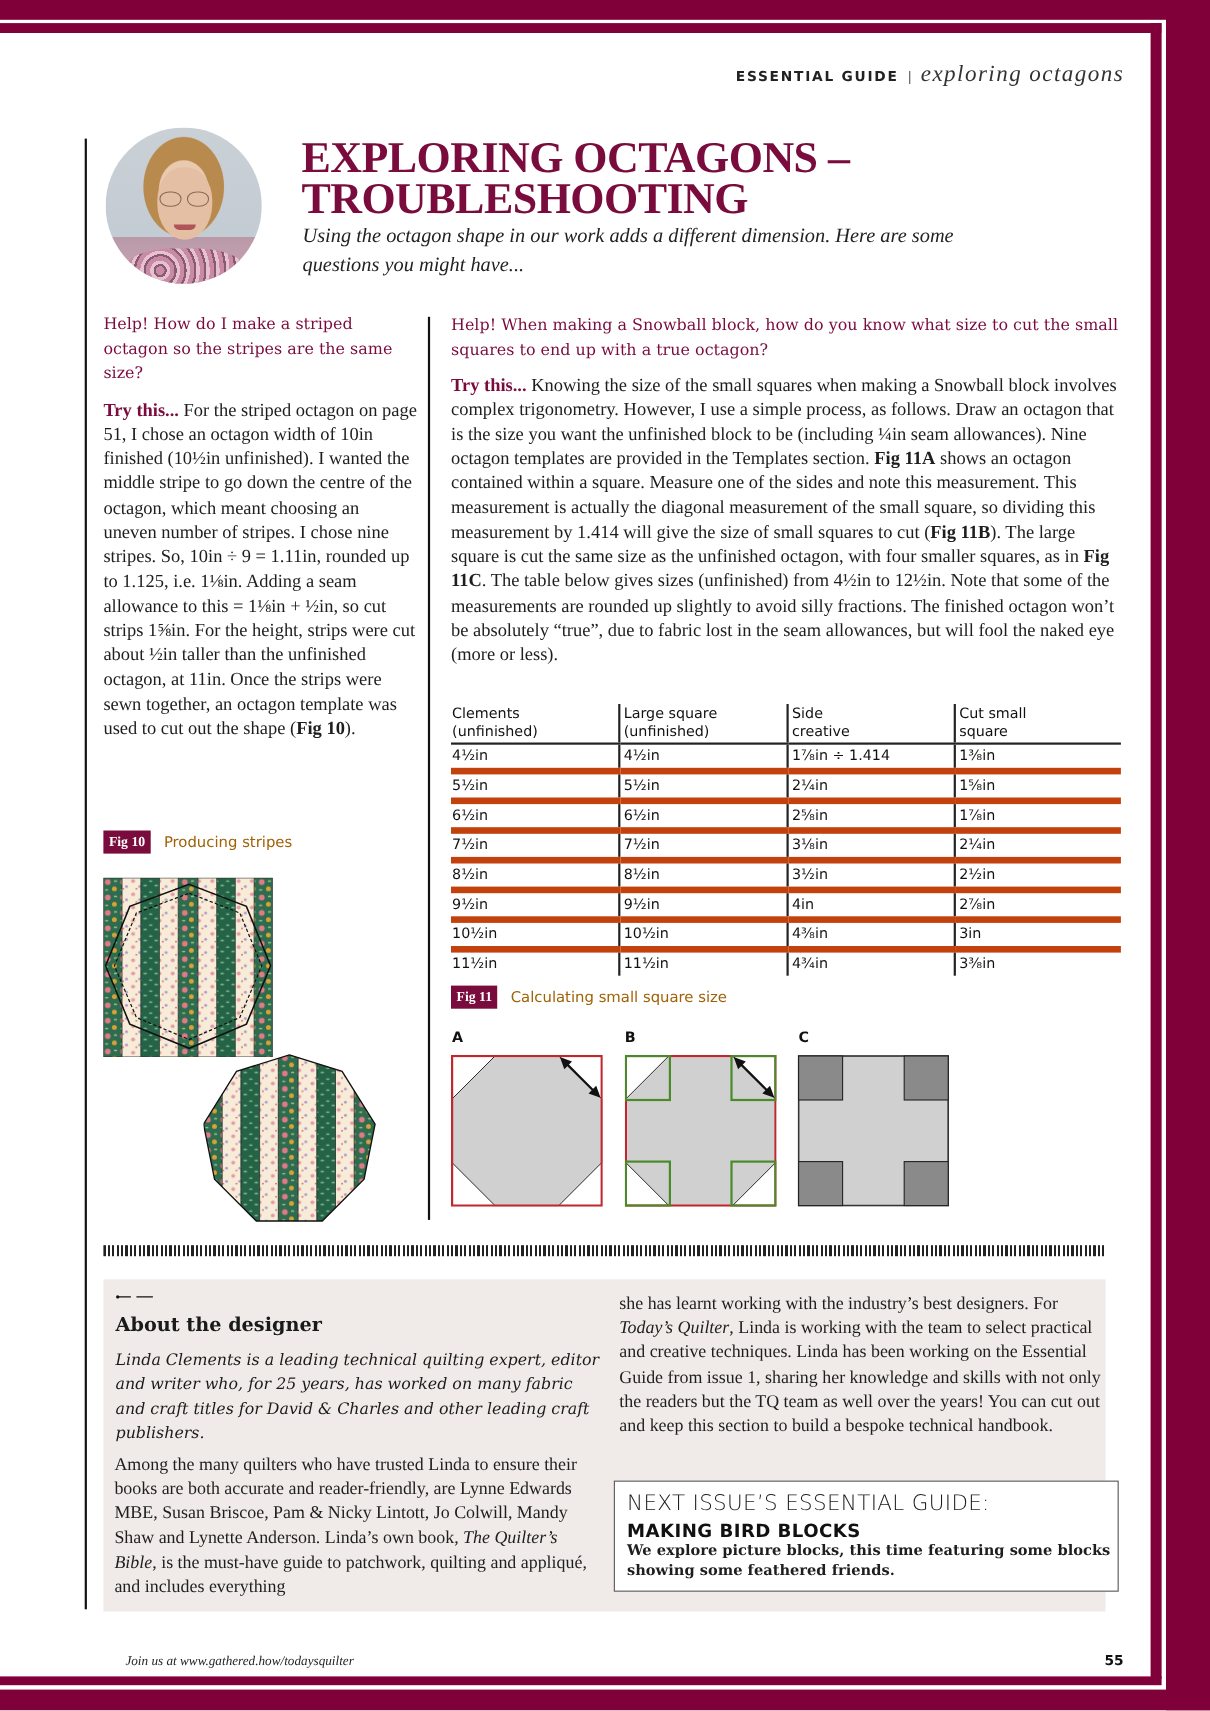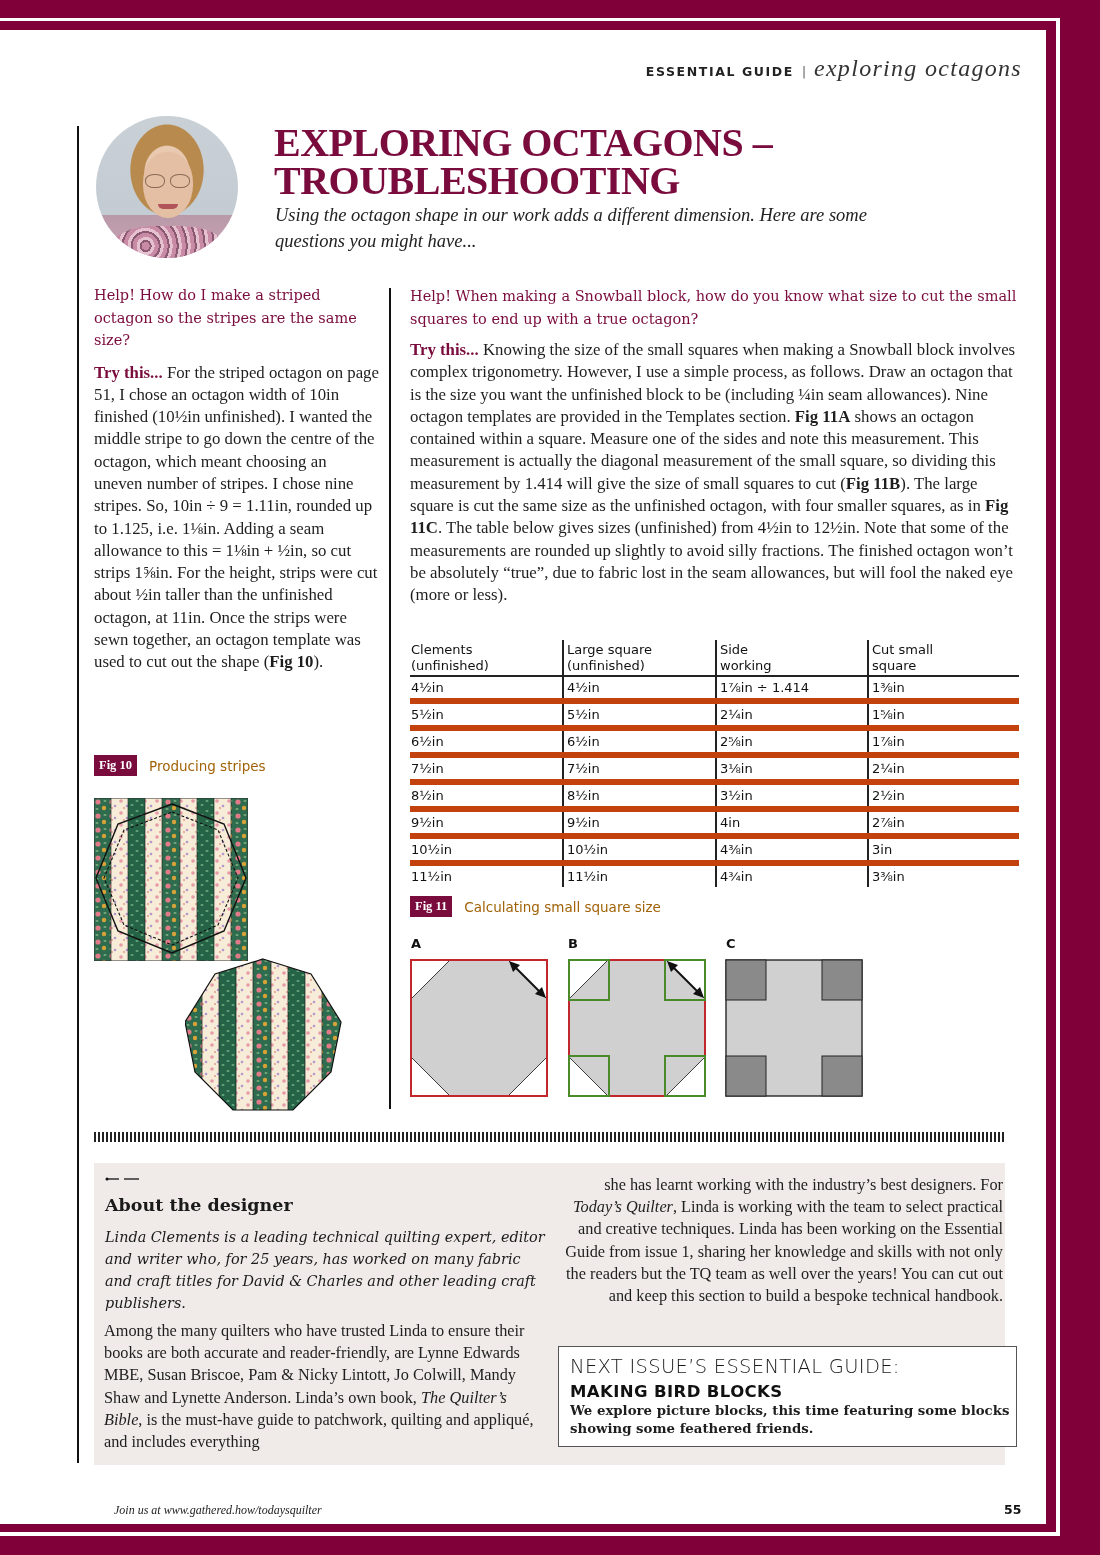--- a/index.html
+++ b/index.html
@@ -12,21 +12,21 @@
   .frame-right-outer { position: absolute; right: 0; top: 0; width: 40px; height: 1555px; background: #800039; }
   .frame-right-gap { position: absolute; left: 1056px; top: 21px; width: 4px; height: 1510px; background: #ffffff; }
   .frame-right-inner { position: absolute; left: 1046px; top: 21px; width: 10px; height: 1505px; background: #800039; }
   .frame-bottom-inner { position: absolute; left: 0; top: 1524px; width: 1056px; height: 8px; background: #800039; }
   .frame-bottom-outer { position: absolute; left: 0; top: 1536px; width: 1100px; height: 19px; background: #800039; }
 
   
   .running-head { position: absolute; right: 78px; top: 55px; display: flex; align-items: baseline; gap: 8px; margin-left: 16px; }
   .rh-section { font-family: "DejaVu Sans", sans-serif; font-weight: bold; font-size: 12.5px; letter-spacing: 1.6px; color: #222; }
   .rh-sep { font-family: "DejaVu Sans", sans-serif; font-size: 12px; color: #555; }
-  .rh-topic { font-family: "Liberation Serif", serif; font-style: italic; font-size: 24px; letter-spacing: 1.3px; color: #333; }
+  .rh-topic { font-family: "Liberation Serif", serif; font-style: italic; font-size: 21px; letter-spacing: 1.3px; color: #333; }
 
   
   .vrule-left { position: absolute; left: 77px; top: 126px; width: 2px; height: 1337px; background: #111; }
   .vrule-mid { position: absolute; left: 389px; top: 288px; width: 2px; height: 821px; background: #111; }
   .dash-rule { position: absolute; left: 94px; top: 1132px; width: 912px; height: 10px;
     background: repeating-linear-gradient(90deg, #222 0 2px, transparent 2px 4px); }
 
   
   .avatar { position: absolute; left: 96px; top: 116px; width: 142px; height: 142px; border-radius: 50%; overflow: hidden;
     background: radial-gradient(ellipse at 50% 40%, #e9c9b0 0 22%, transparent 23%),
@@ -82,21 +82,21 @@
 
   
   .designer-box { position: absolute; left: 94px; top: 1163px; width: 911px; height: 302px; background: #f0ebe8; }
   .designer-ornament { position: absolute; left: 105px; top: 1175px; width: 40px; height: 8px; }
   .designer-heading { position: absolute; left: 105px; top: 1195px; font-family: "DejaVu Serif", serif; font-weight: bold; font-size: 17.5px; color: #1a1a1a; }
   .designer-intro { position: absolute; left: 105px; top: 1226px; width: 440px; font-family: "DejaVu Serif", serif; font-style: italic;
     font-size: 14.4px; line-height: 22.1px; color: #1a1a1a; }
   .designer-body-1 { position: absolute; left: 104px; top: 1320px; width: 440px; font-family: "Liberation Serif", serif;
     font-size: 16.3px; line-height: 22.2px; color: #1e1e1e; }
   .designer-body-2 { position: absolute; left: 563px; top: 1174px; width: 440px; font-family: "Liberation Serif", serif;
-    font-size: 16.3px; line-height: 22.2px; color: #1e1e1e; text-align: right; }
+    font-size: 16.3px; line-height: 22.2px; color: #1e1e1e; }
   .i { font-style: italic; }
 
   .next-box { position: absolute; left: 558px; top: 1346px; width: 459px; height: 101px; background: #ffffff; border: 1.5px solid #555; }
   .next-kicker { position: absolute; left: 11px; top: 8px; font-family: "DejaVu Sans", sans-serif; font-size: 19.5px; letter-spacing: 0.3px; color: #1a1a1a; font-weight: 300; }
   .next-title { position: absolute; left: 11px; top: 35px; font-family: "DejaVu Sans", sans-serif; font-weight: bold; font-size: 16.5px; letter-spacing: 0.4px; color: #111; }
   .next-desc { position: absolute; left: 11px; top: 55px; width: 440px; font-family: "DejaVu Serif", serif; font-weight: bold; font-size: 13.3px; line-height: 18px; color: #1e1e1e; }
 
   
   .footer-url { position: absolute; left: 114px; top: 1503px; font-family: "Liberation Serif", serif; font-style: italic; font-size: 12px; color: #222; }
   .page-number { position: absolute; left: 1004px; top: 1502px; font-family: "DejaVu Sans", sans-serif; font-weight: bold; font-size: 12.5px; color: #111; }
@@ -230,21 +230,21 @@
   <colgroup>
       <col class="c1">
       <col class="c2">
       <col class="c3">
       <col class="c4">
     </colgroup>
   <thead>
     <tr>
       <th><span>Clements</span><br><span>(unfinished)</span></th>
       <th><span>Large square</span><br><span>(unfinished)</span></th>
-      <th><span>Side</span><br><span>working</span></th>
+      <th><span>Side</span><br><span>creative</span></th>
       <th><span>Cut small</span><br><span>square</span></th>
     </tr>
   </thead>
   <tbody>
     <tr>
         <td>4½in</td>
         <td>4½in</td>
         <td>1⅞in ÷ 1.414</td>
         <td>1⅜in</td>
       </tr>

